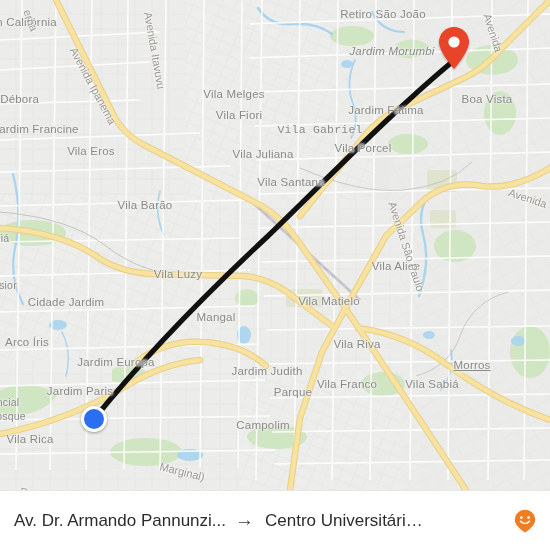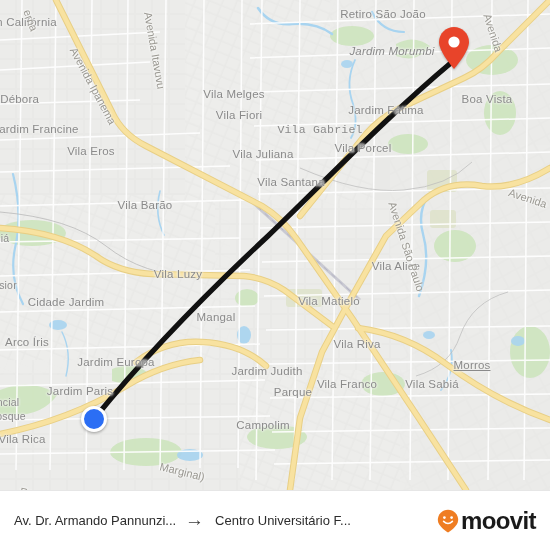--- a/index.html
+++ b/index.html
@@ -95,21 +95,21 @@
     width: 550px; height: 60px;
     background: #ffffff;
     border-top: 1px solid #e6e6e6;
     display: flex;
     align-items: center;
     padding: 0 14px;
     gap: 6px;
   }
   .route-from, .route-to {
     color: #2c2c2c;
-    font-size: 13px;
+    font-size: 17px;
     white-space: nowrap;
     overflow: hidden;
   }
   .route-from { max-width: 228px; text-overflow: ellipsis; }
   .route-to   { max-width: 160px; text-overflow: ellipsis; flex: 1; }
   .route-arrow {
     font-size: 19px; color: #3a3a3a;
     padding: 0 5px 2px 3px;
   }
   .brand {
@@ -275,21 +275,21 @@
         <div class="place" style="left: 116px; top: 362px;">Jardim Europa</div>
         <div class="place" style="left: 267px; top: 371px;">Jardim Judith</div>
         <div class="place" style="left: 472px; top: 365px; text-decoration: underline;">Morros</div>
         <div class="place" style="left: 347px; top: 384px;">Vila Franco</div>
         <div class="place" style="left: 80px; top: 391px;">Jardim Paris</div>
         <div class="place" style="left: 432px; top: 384px;">Vila Sabiá</div>
         <div class="place sm" style="left: 8px; top: 402px;">ncial</div>
         <div class="place" style="left: 273px; top: 392px; padding-left: 40px;">Parque</div>
         <div class="place" style="left: 263px; top: 385px; margin-top: 40px;">Campolim</div>
         <div class="place sm" style="left: 11px; top: 416px;">osque</div>
-        <div class="place" style="left: 22px; top: 439px; text-align: center;">Vila Rica</div>
+        <div class="place" style="left: 30px; top: 439px; text-align: center;">Vila Rica</div>
       </div>
 
     <div id="road-layer">
         <div class="road" style="left: 73px; top: 42px; transform: rotate(62deg);">Avenida Ipanema</div>
         <div class="road" style="left: 148px; top: 6px; transform: rotate(80deg);">Avenida Itavuvu</div>
         <div class="road" style="left: 27px; top: 4px; transform: rotate(70deg);">erna</div>
         <div class="road" style="left: 487px; top: 8px; transform: rotate(72deg);">Avenida</div>
         <div class="road" style="left: 509px; top: 186px; transform: rotate(18deg);">Avenida</div>
         <div class="road" style="left: 392px; top: 196px; transform: rotate(72deg);">Avenida São Paulo</div>
         <div class="road" style="left: 160px; top: 460px; transform: rotate(14deg);">Marginal)</div>
@@ -312,16 +312,15 @@
     <span class="route-to">Centro Universitário F...</span>
 
     <div class="brand">
       <svg class="brand-mark" viewBox="0 0 22 24">
         <path d="M11 .8 C5.3 .8 .8 5.3 .8 11 C.8 17.6 11 23.4 11 23.4
                  C11 23.4 21.2 17.6 21.2 11 C21.2 5.3 16.7 .8 11 .8 Z" fill="#ef7d22"></path>
         <circle cx="7.4" cy="8.6" r="1.35" fill="#ffffff"></circle>
         <circle cx="14.6" cy="8.6" r="1.35" fill="#ffffff"></circle>
         <path d="M6.6 12.4 q4.4 4.2 8.8 0" stroke="#ffffff" stroke-width="1.6" fill="none" stroke-linecap="round"></path>
       </svg>
-      <span class="brand-name">moovit</span>
     </div>
   </div>
 </div>
 
 </body></html>

